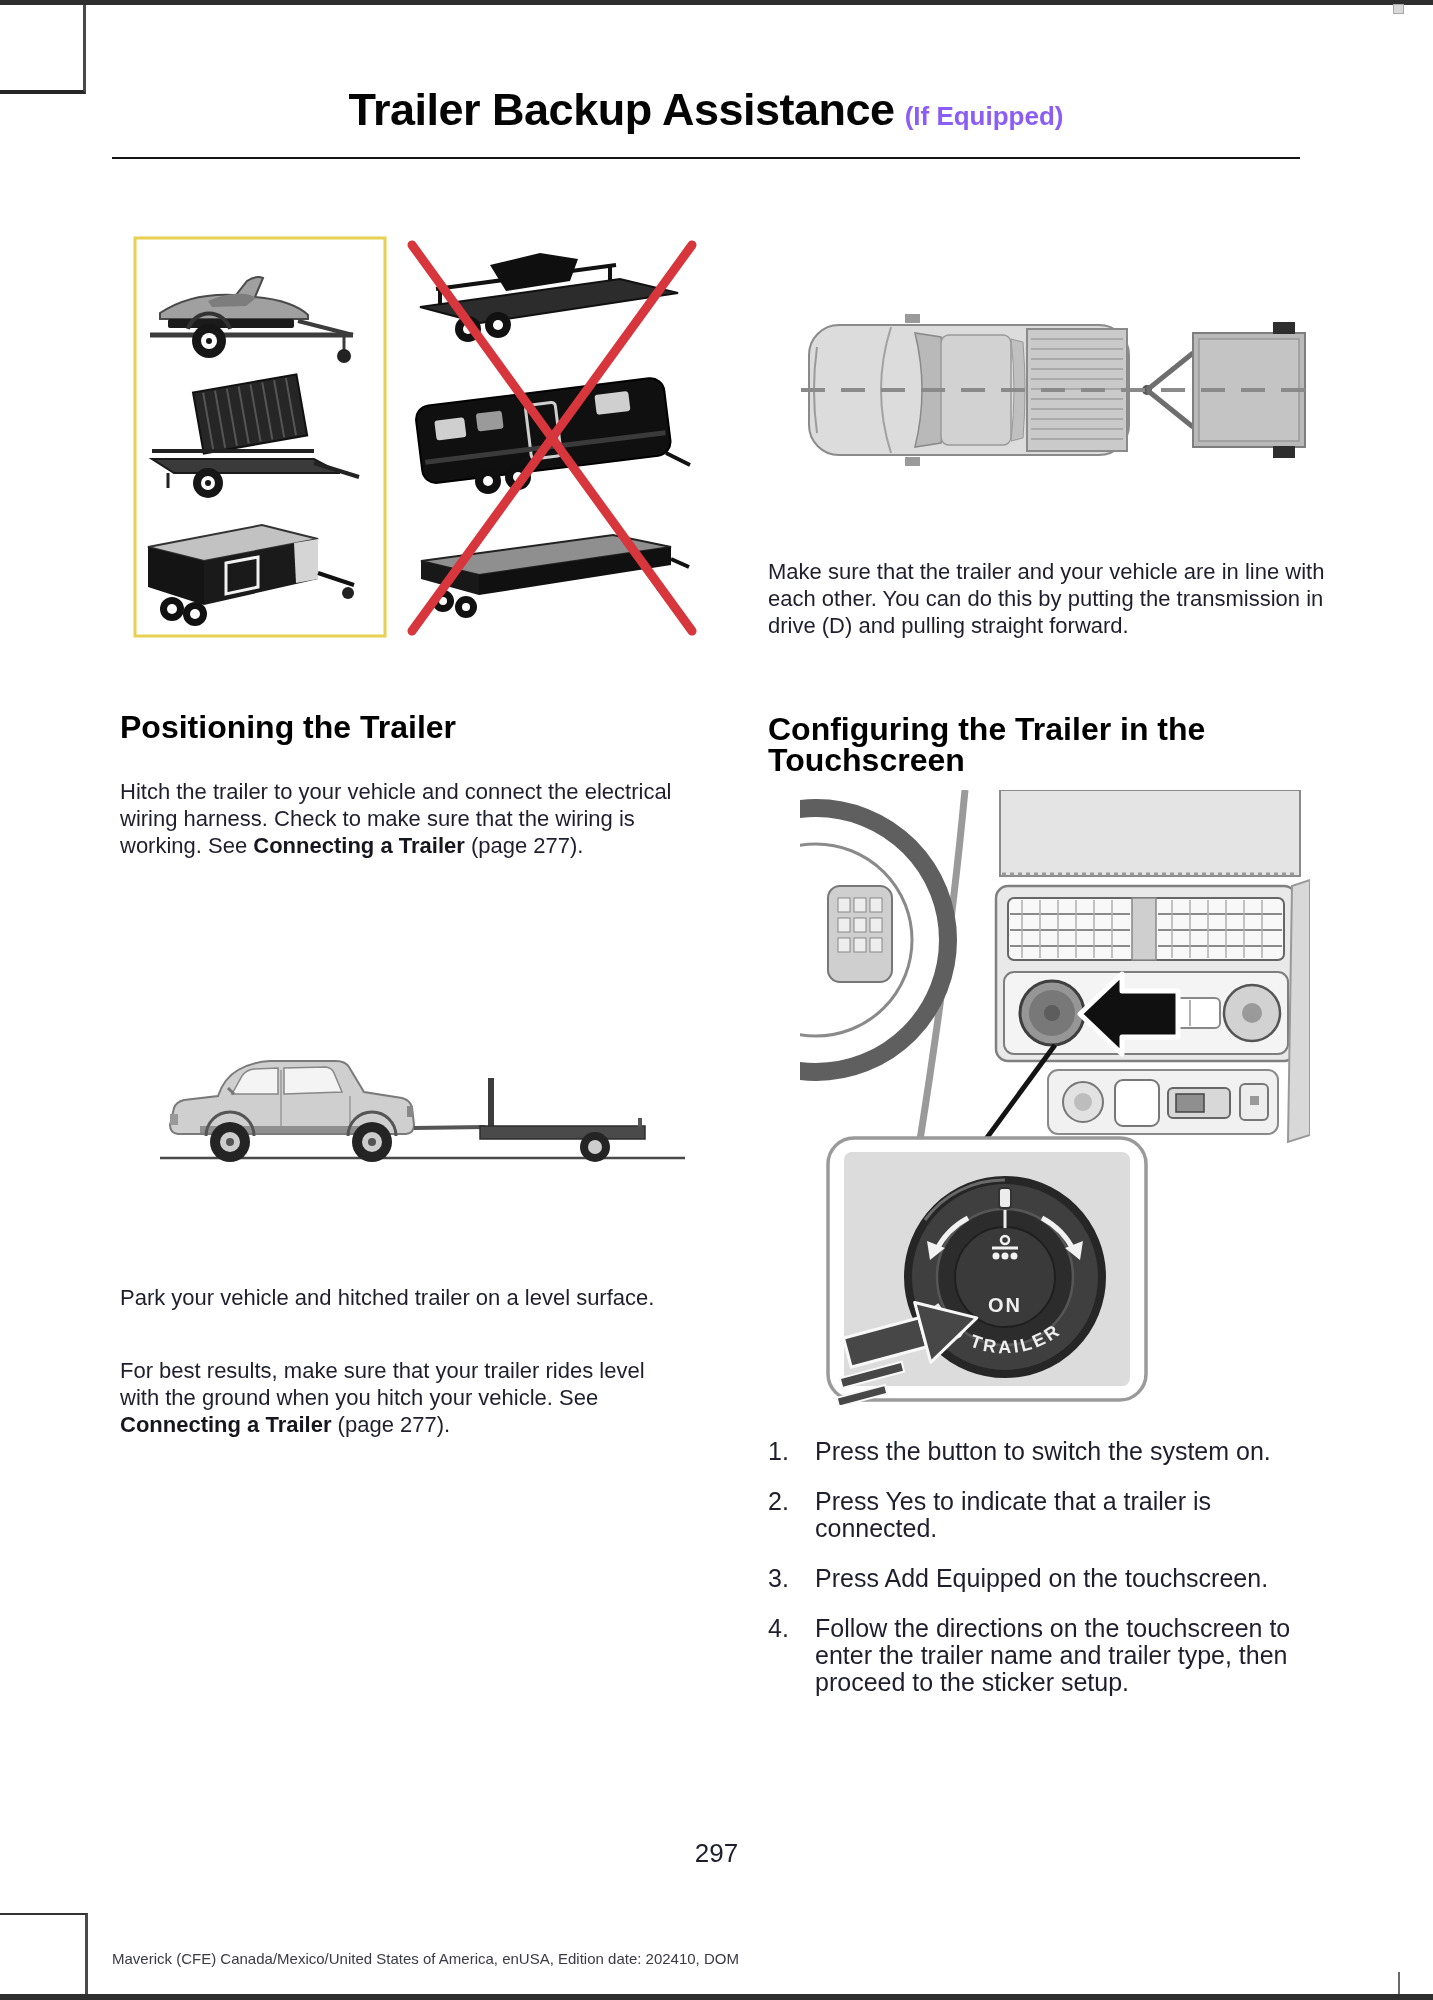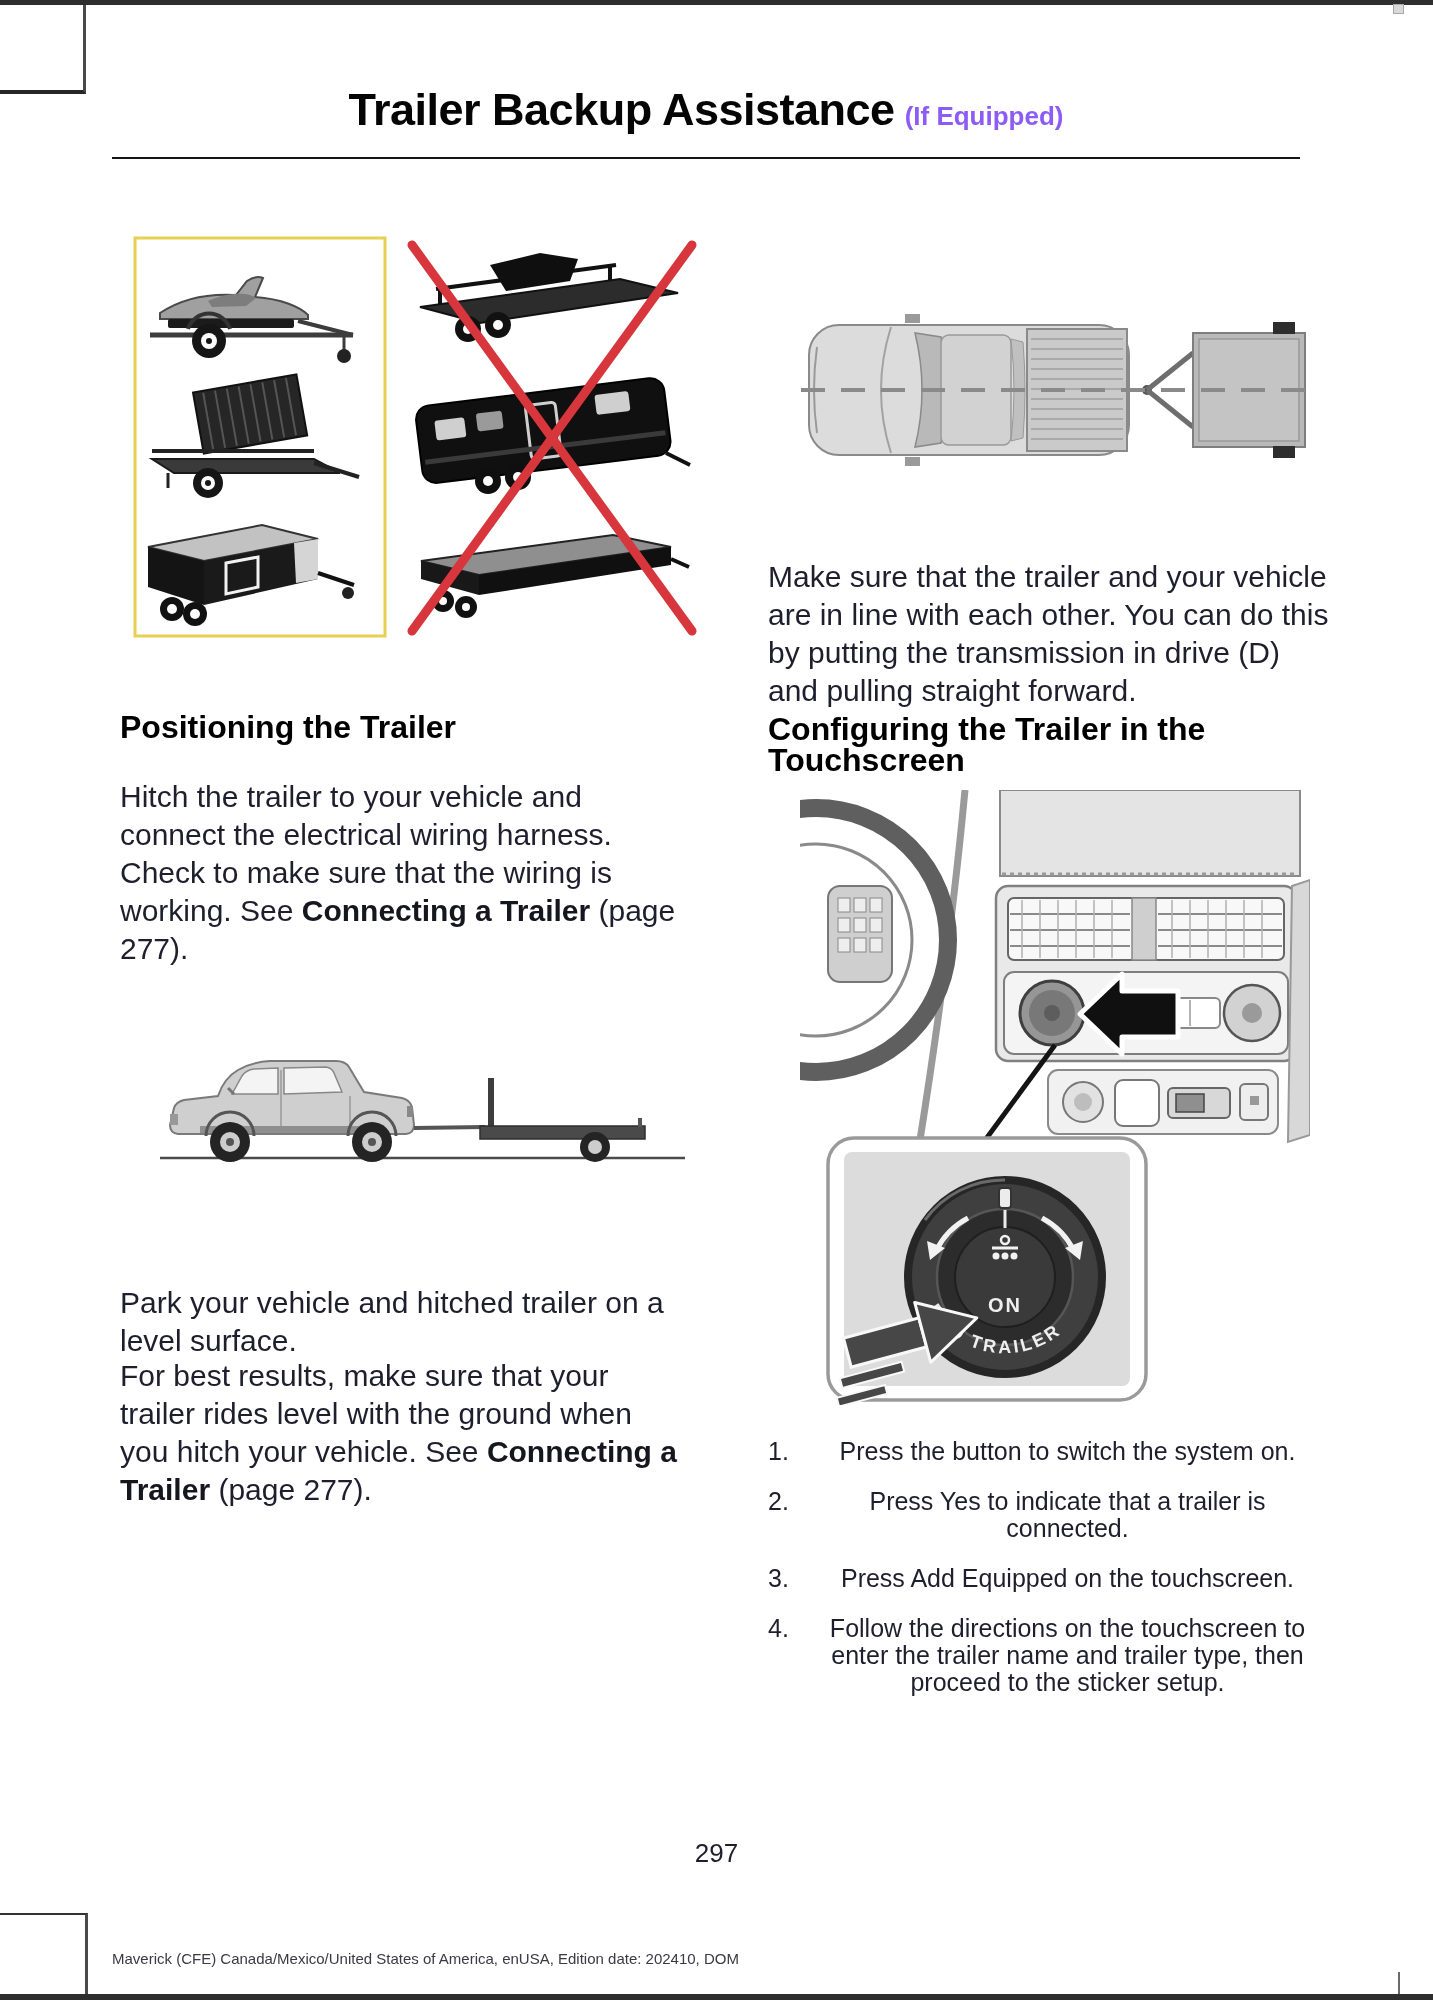--- a/index.html
+++ b/index.html
@@ -17,39 +17,39 @@
                    border-top:2px solid #333; border-right:3px solid #4a4a4a; }
   .mark-tr { position:absolute; left:1393px; top:4px; width:11px; height:10px; background:#d9d9d9; border:1px solid #a8a8a8; }
   .mark-br { position:absolute; left:1398px; top:1972px; width:2px; height:22px; background:#6a6a6a; }
   
   .title-block { position:absolute; left:112px; top:84px; width:1188px; text-align:center; white-space:nowrap; }
   .title { font-size:45px; font-weight:bold; color:#050505; letter-spacing:-0.5px; }
   .title-suffix { font-size:26px; font-weight:bold; color:#8b5cf6; margin-left:10px; }
   .title-rule { position:absolute; left:112px; top:157px; width:1188px; height:2px; background:#151515; }
   
   .h2 { position:absolute; font-size:32px; line-height:31px; font-weight:bold; color:#000; }
-  .para { position:absolute; font-size:30px; line-height:38px; color:#1e1e2d; }
+  .para { position:absolute; font-size:22px; line-height:27px; color:#1e1e2d; }
   .para b { color:#16161f; }
   .ref { cursor:default; }
   
   .fig-trailer-types { position:absolute; left:130px; top:233px; }
   .h2-positioning    { left:120px; top:712px; width:600px; }
   .p-hitch           { left:120px; top:778px; width:565px; }
   .fig-side-view     { position:absolute; left:140px; top:1030px; }
   .p-park            { left:120px; top:1284px; width:565px; }
   .p-level           { left:120px; top:1357px; width:565px; }
   
   .fig-top-view      { position:absolute; left:795px; top:305px; }
   .p-align           { left:768px; top:558px; width:565px; }
   .h2-configuring    { left:768px; top:714px; width:560px; }
   .fig-dashboard     { position:absolute; left:800px; top:790px; }
   .steps { position:absolute; left:768px; top:1438px; width:560px; }
   .step { display:flex; font-size:25px; line-height:27px; margin-bottom:23px; color:#1e1e2d; }
   .step-num { width:47px; flex:none; }
-  .step-text { width:505px;text-align:center; }
+  .step-text { width:505px; }
   
   .page-number { position:absolute; left:0; top:1826px; width:1433px; text-align:center;
                  font-size:26px; color:#1e1e2d;margin-top:12px; }
   .footer-line { position:absolute; left:112px; top:1950px; font-size:15px; color:#3a3a44; }
 </style>
 </head>
 <body>
 
 <div class="page">
 

